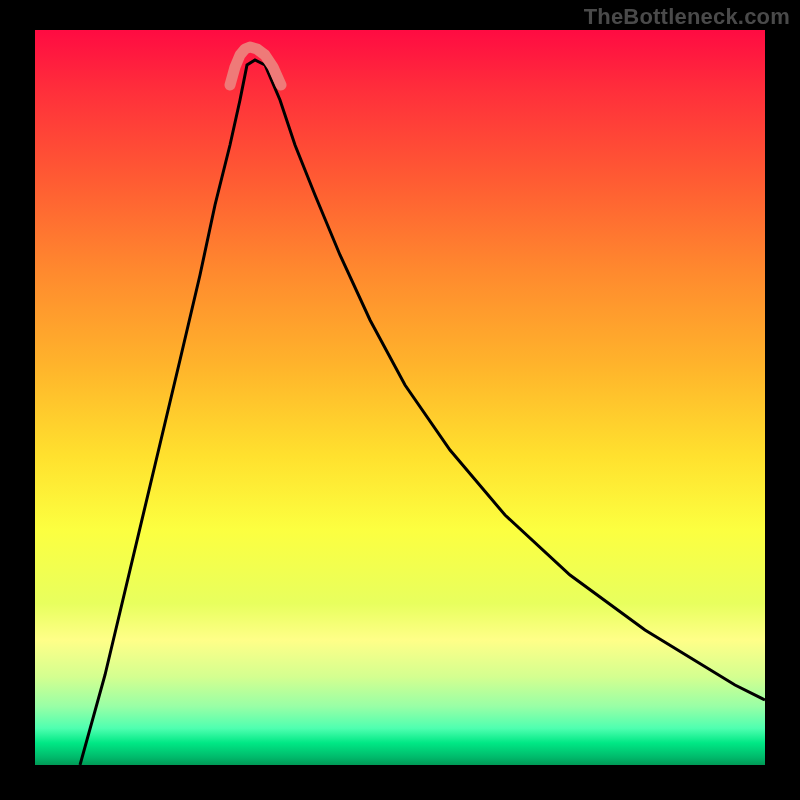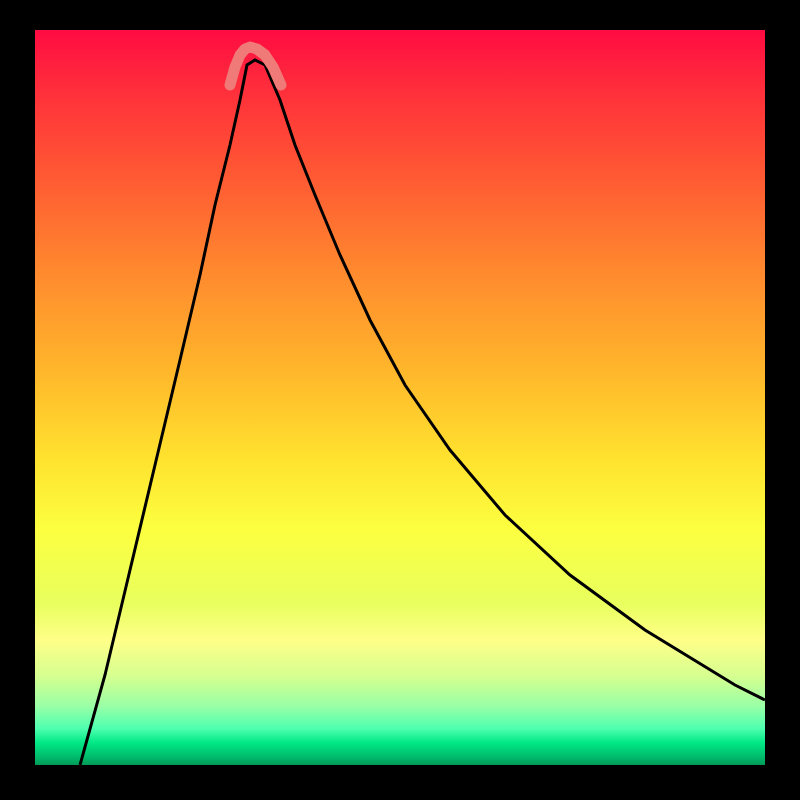--- a/index.html
+++ b/index.html
@@ -61,20 +61,21 @@
     width: 100%;
     height: 100%;
     overflow: visible;
   }
 </style>
 </head>
 <body>
 
 <div class="outer">
 
+  <div class="watermark">TheBottleneck.com</div>
 
   <div class="plot-area">
     <div class="gradient"></div>
     <svg class="curve" viewBox="0 0 730 735" preserveAspectRatio="none">
       <path fill="none" stroke="#000" stroke-width="3" d="M45 735 L70 645 L95 540 L120 435 L145 330 L165 245 L180 175 L195 115 L205 70 L212 35 L220 30 L230 35 L245 70 L260 115 L280 165 L305 225 L335 290 L370 355 L415 420 L470 485 L535 545 L610 600 L700 655 L730 670"></path>
       <path fill="none" stroke="#ef7a78" stroke-width="11" stroke-linecap="round" stroke-linejoin="round" d="M195 55 L200 37 L205 25 L210 19 L215 17 L222 19 L230 25 L238 37 L246 55"></path>
     </svg>
   </div>
 
 </div>

